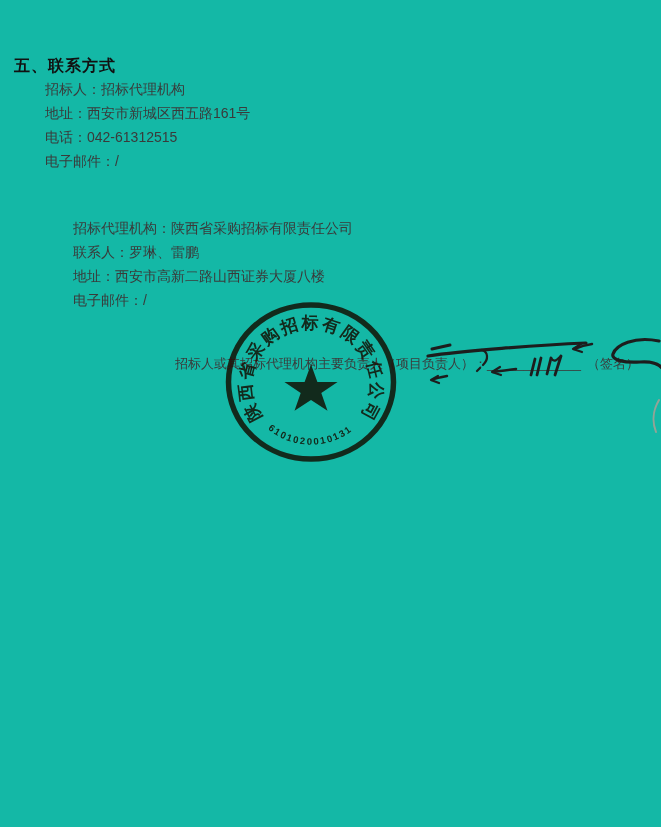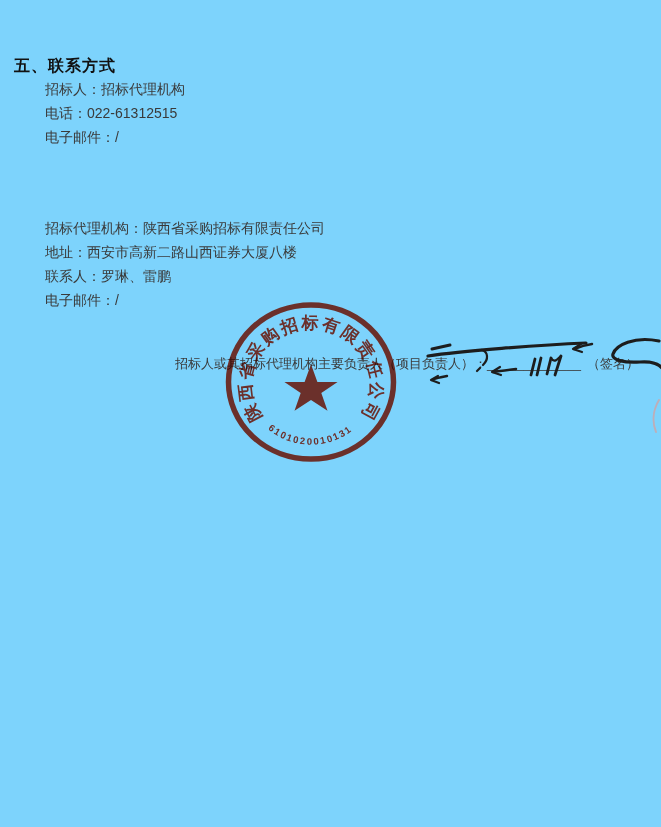--- a/index.html
+++ b/index.html
@@ -4,21 +4,21 @@
 <style>
   html, body { margin: 0; padding: 0; }
   body {
     background: #ffffff;
     font-family: "Liberation Sans", "DejaVu Sans", sans-serif;
   }
   .page {
     position: relative;
     width: 661px;
     height: 827px;
-    background: #7dd3fc;
+    background: #14b8a6;
     overflow: hidden;
   }
   .heading {
     position: absolute;
     left: 14px;
     top: 56px;
     font-size: 16px;
     font-weight: bold;
     color: #111111;
     letter-spacing: 1px;
@@ -26,21 +26,21 @@
   }
   .info-block {
     position: absolute;
     left: 45px;
     color: #3a3a3a;
     font-size: 14px;
     line-height: 24px;
     white-space: nowrap;
   }
   .block-tenderer { top: 77px; }
-  .block-agency  { top: 216px; }
+  .block-agency  { top: 216px; margin-left: 28px; }
   .sig-line {
     position: absolute;
     color: #3a3a3a;
     font-size: 13px;
     white-space: nowrap;
   }
   .sig-line-principal { left: 175px; top: 355px; }
   .sig-line-org       { left: 335px; top: 394px; }
   .blank {
     letter-spacing: 0px;
@@ -72,28 +72,29 @@
 </style>
 </head>
 <body>
 
 <div class="page">
 
   <div class="heading">五、联系方式</div>
 
   <div class="info-block block-tenderer">
     <div>招标人：招标代理机构</div>
-    <div>电话：022-61312515</div>
+    <div>地址：西安市新城区西五路161号</div>
+    <div>电话：042-61312515</div>
     <div>电子邮件：/</div>
   </div>
 
   <div class="info-block block-agency">
     <div>招标代理机构：陕西省采购招标有限责任公司</div>
+    <div>联系人：罗琳、雷鹏</div>
     <div>地址：西安市高新二路山西证券大厦八楼</div>
-    <div>联系人：罗琳、雷鹏</div>
     <div>电子邮件：/</div>
   </div>
 
   <div class="sig-line sig-line-principal">
     <span>招标人或其招标代理机构主要负责人（项目负责人）：</span><span class="blank">_____________</span><span class="suffix">（签名）</span>
   </div>
 
 
   <svg class="seal-svg" width="192" height="180" viewBox="0 0 192 180">
     <defs>

